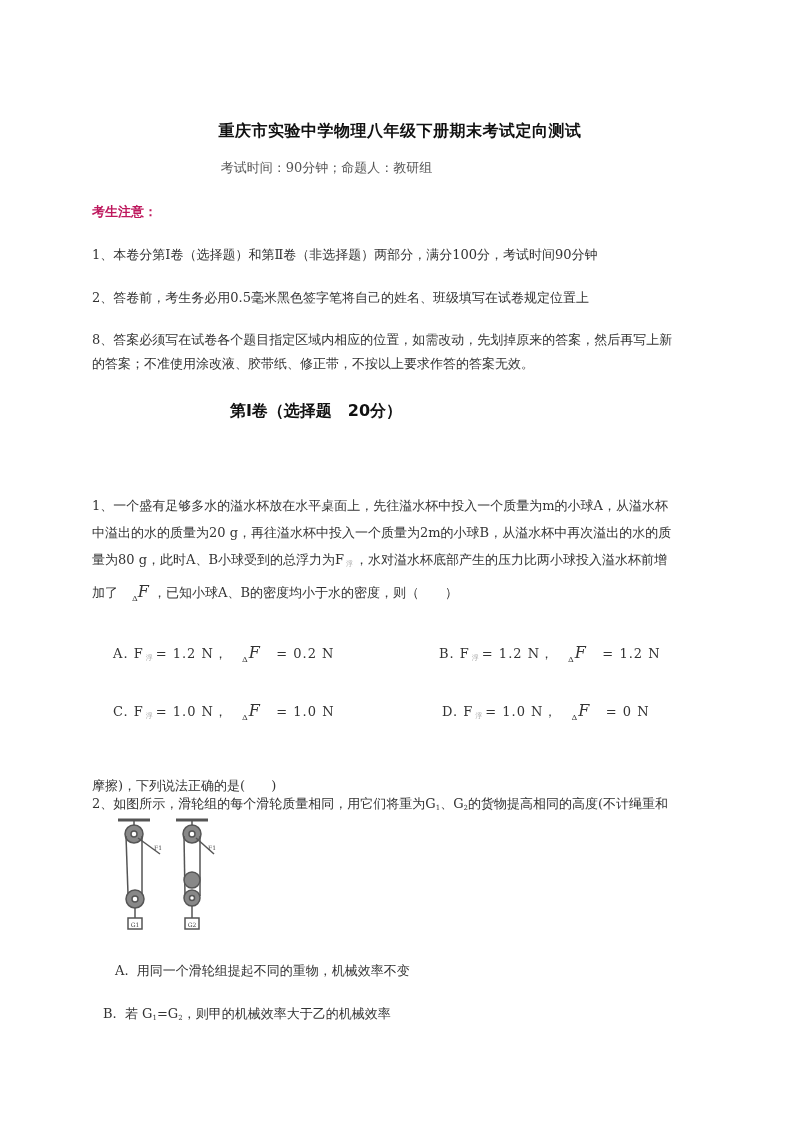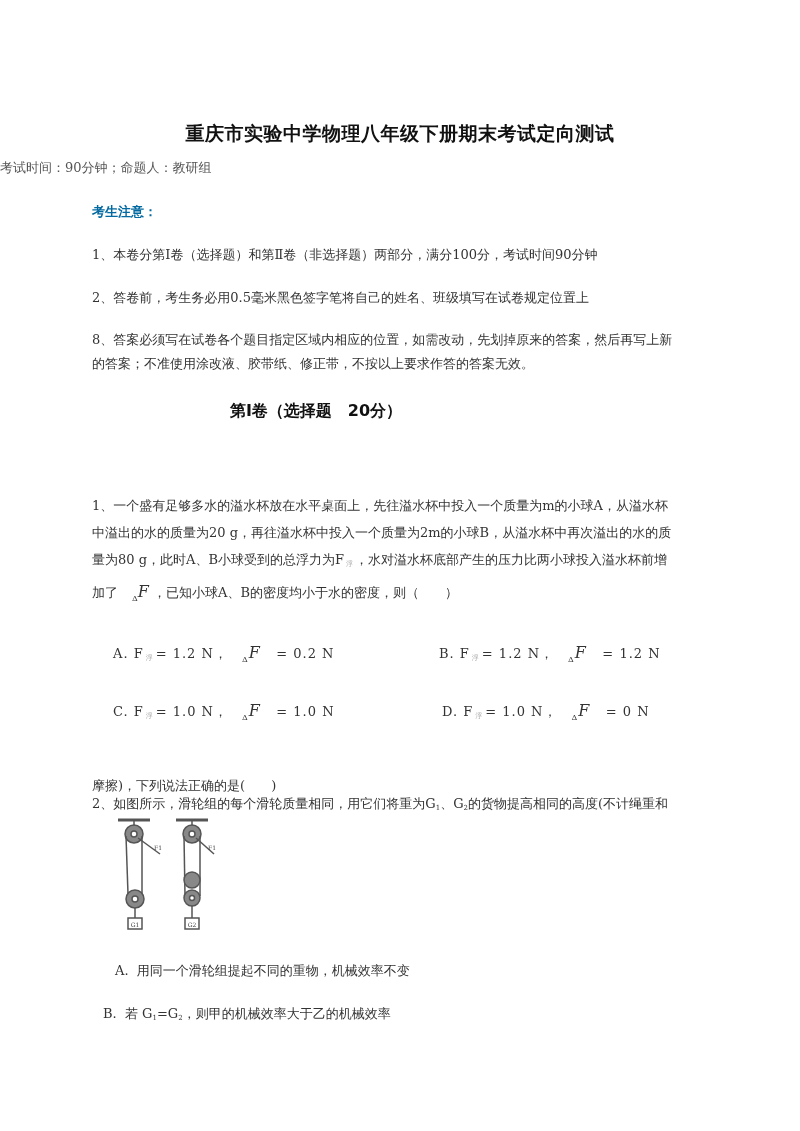--- a/index.html
+++ b/index.html
@@ -5,28 +5,28 @@
     html, body { margin: 0; padding: 0; background: #ffffff; }
     body {
       width: 800px; height: 1131px; position: relative; overflow: hidden;
       font-family: "DejaVu Serif", "Liberation Serif", serif;
       color: #222;
     }
     .page { position: absolute; left: 0; top: 0; width: 800px; height: 1131px; }
     .title {
       position: absolute; left: 0; width: 800px; top: 121px; text-align: center;
       font-family: "DejaVu Sans", "Liberation Sans", sans-serif;
-      font-weight: bold; font-size: 19px; color: #111; letter-spacing: 0.5px;
+      font-weight: bold; font-size: 16px; color: #111; letter-spacing: 0.5px;
     }
     .subtitle {
-      position: absolute; left: 0; width: 653px; top: 159px; 
+      position: absolute; left: 0; width: 653px; top: 159px; text-align: center;
       font-size: 13px; color: #555;
     }
     .line { position: absolute; left: 92px; font-size: 13px; color: #333; white-space: nowrap; }
-    .bold { font-weight: bold; font-family: Liberation Mono, monospace; color: #0369a1; }
+    .bold { font-weight: bold; font-family: Liberation Mono, monospace; color: #be185d; }
     .section-title {
       position: absolute; left: 0; width: 632px; top: 401px; text-align: center;
       font-weight: bold; font-size: 16px; color: #111;
       font-family: "DejaVu Sans", "Liberation Sans", sans-serif;
     }
     .opt { position: absolute; font-size: 13px; color: #333; white-space: nowrap; letter-spacing: 1px; }
     .sub { font-size: 7px; color: #aaa; vertical-align: -2px; margin: 0 2px; }
     .delta { font-size: 8px; vertical-align: -4px; margin-left: 14px; }
     .fi { font-style: italic; font-size: 16px; font-family: "DejaVu Serif", serif; }
     .gsub { font-size: 7px; vertical-align: -2px; }

